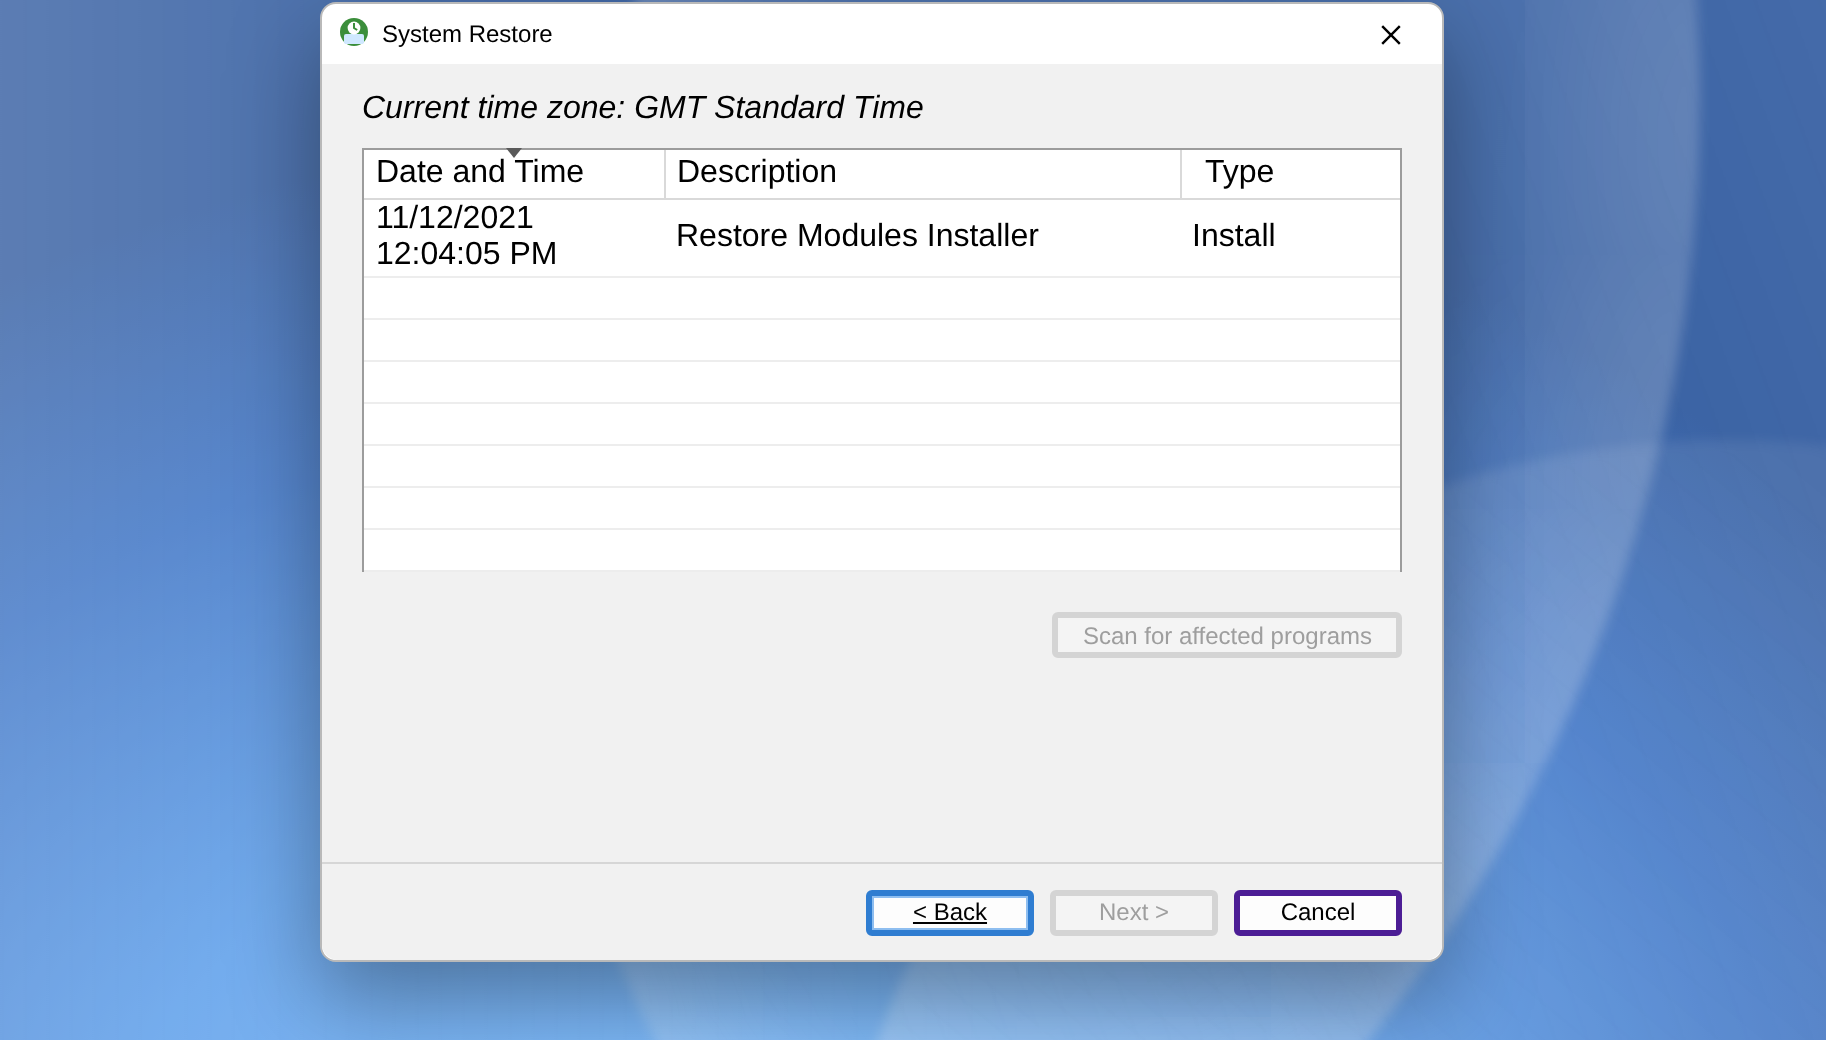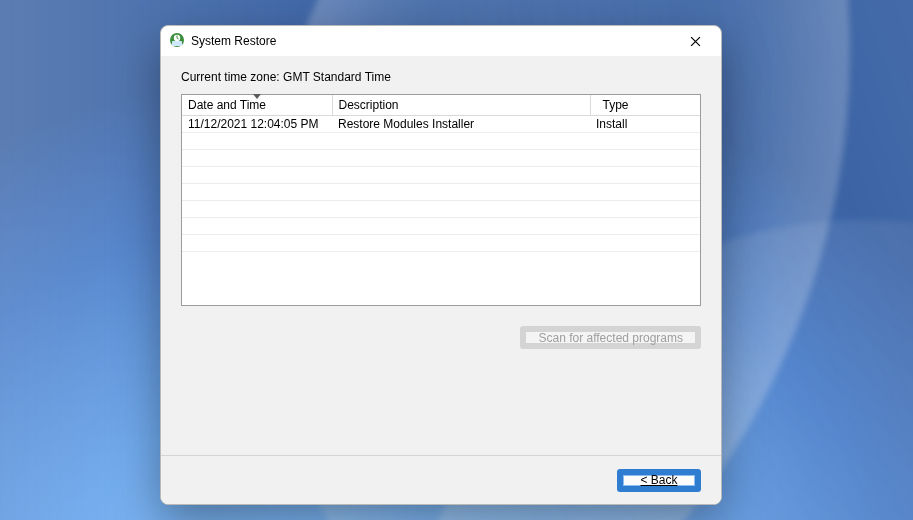--- a/index.html
+++ b/index.html
@@ -13,48 +13,48 @@
     background:linear-gradient(90deg,rgba(255,255,255,.55),rgba(255,255,255,.04));}
   .s1{width:1500px;height:1500px;left:-650px;top:-700px;
       box-shadow:0 0 120px 40px rgba(255,255,255,.25) inset;}
   .s2{width:1200px;height:1200px;right:-550px;top:-350px;
       background:linear-gradient(250deg,rgba(255,255,255,.4),rgba(255,255,255,0));
       box-shadow:0 0 90px 30px rgba(255,255,255,.2) inset;}
   .s3{width:900px;height:900px;right:-400px;bottom:-600px;
       background:linear-gradient(40deg,rgba(255,255,255,.35),rgba(255,255,255,0));}
 
   
-  .dialog{position:absolute;left:160px;top:25px;width:560px;height:478px;
+  .dialog{position:absolute;left:160px;top:1px;width:560px;height:478px;
     background:#fff;border:1px solid #b9b9b9;border-radius:8px;
     box-shadow:0 18px 45px rgba(0,0,0,.35);display:flex;flex-direction:column;}
   .titlebar{display:flex;align-items:center;height:30px;padding:0 10px 0 8px;}
   .titlebar .title{margin-left:6px;font-size:12px;}
   .titlebar .spacer{flex:1;}
   .close{width:32px;height:24px;display:flex;align-items:center;justify-content:center;
     border-radius:4px;cursor:default;}
   .header{padding:6px 20px 14px 20px;display:flex;align-items:flex-start;
     border-bottom:1px solid #d6d6d6;}
   .header h1{font-size:12px;font-weight:700;margin:4px 0 0 0;flex:1;}
   .header svg{flex:0 0 auto;margin-left:14px;}
   .body{flex:1;background:#f1f1f1;padding:14px 20px 0 20px;display:flex;flex-direction:column;}
-  .tz{font-size:12px;margin-bottom:10px;}
+  .tz{font-size:16px;margin-bottom:10px;font-style:italic;}
   .grid{background:#fff;border:1px solid #9c9c9c;height:210px;}
-  .grid table{width:100%;border-collapse:collapse;font-size:12px;}
+  .grid table{width:100%;border-collapse:collapse;font-size:16px;}
   .grid th{background:#fff;border:1px solid #d9d9d9;border-top:none;
     text-align:left;font-weight:400;padding:3px 6px;position:relative;}
   .grid th:first-child{border-left:none;}
   .grid th:last-child{border-right:none;padding-left:12px;}
   .grid td{border-bottom:1px solid #ededed;padding:1px 6px;height:17px;}
   .grid tr.empty td{color:transparent;}
   .sort-caret{position:absolute;top:-1px;left:50%;transform:translateX(-50%);
     width:0;height:0;border-left:4px solid transparent;border-right:4px solid transparent;
     border-top:5px solid #5a5a5a;}
   .scan-row{display:flex;justify-content:flex-end;margin:20px 0 0 0;}
   .btn{height:23px;min-width:84px;padding:0 12px;font-size:12px;
-    border:6px solid #4c1d95;border-radius:3px;background:#fdfdfd;cursor:default;
+    border:3px solid #4c1d95;border-radius:3px;background:#fdfdfd;cursor:default;
     display:inline-flex;align-items:center;justify-content:center;}
   .btn[disabled]{color:#9e9e9e;border-color:#d4d4d4;background:#f4f4f4;}
   .btn.primary{border-color:#2f7dd1;box-shadow:0 0 0 1px #8ebef0 inset;text-decoration:underline;}
   .footer{height:48px;background:#f1f1f1;border-top:1px solid #d6d6d6;
     display:flex;align-items:center;justify-content:flex-end;gap:8px;
     padding:0 20px;border-radius:0 0 8px 8px;}
   th,td{box-sizing:border-box;}
   .col-dt{width:150px;} .col-desc{width:auto;} .col-type{width:110px;}
 </style>
 </head>
@@ -154,14 +154,16 @@
       </table>
     </div>
 
     <div class="scan-row">
       <button class="btn" disabled="">Scan for affected programs</button>
     </div>
   </div>
 
   <div class="footer">
     <button class="btn primary">&lt; Back</button>
+    <button class="btn" disabled="">Next &gt;</button>
+    <button class="btn">Cancel</button>
   </div>
 </div>
 
 </body></html>

